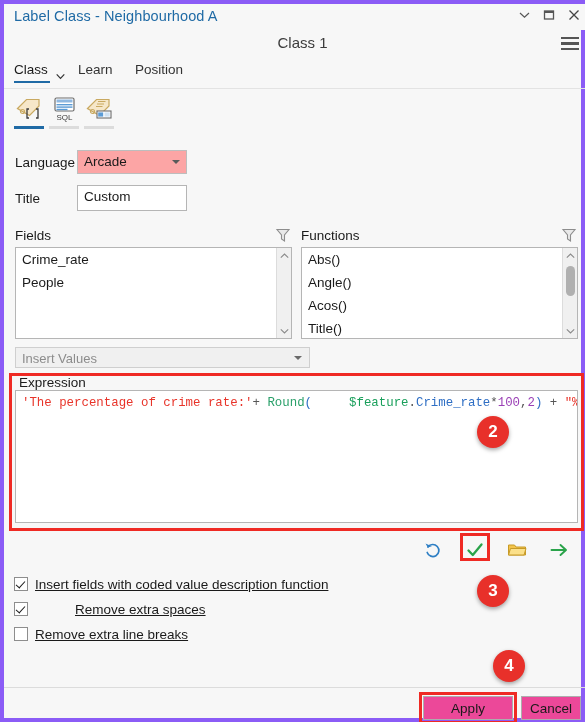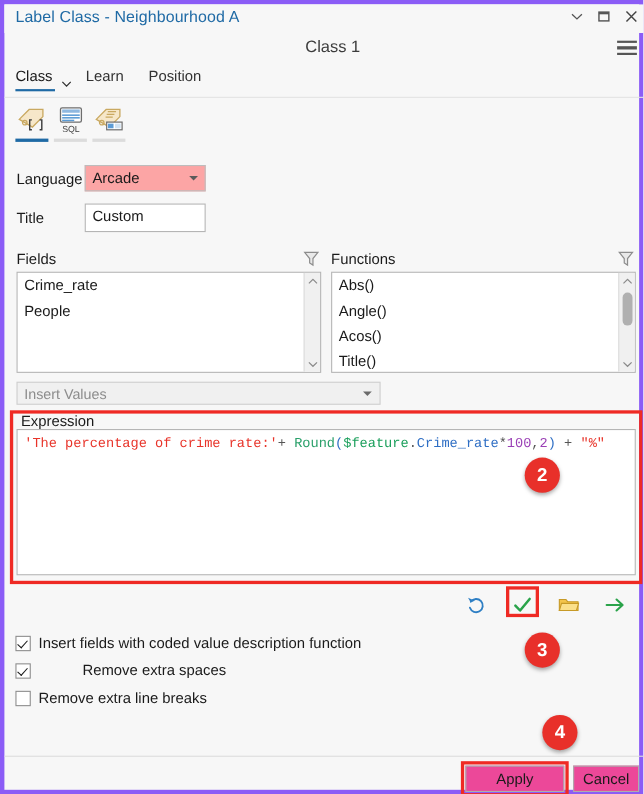--- a/index.html
+++ b/index.html
@@ -105,33 +105,33 @@
   .expr-area {
     position:absolute; background:#ffffff; border:1px solid #b5b5b5;
     font-family:"Liberation Mono", monospace; font-size:12.4px;
     padding:4px 6px; line-height:16px; white-space:nowrap; overflow:hidden;
   }
   .redbox { position:absolute; border:3px solid #ef2a24; pointer-events:none; }
 
   
   .tok-str  { color:#e8342a; }
   .tok-fn   { color:#2aa06a; }
-  .tok-var  { color:#1a9f5b; }
+  .tok-var  { color:#1a9f5b;margin-left:37px; }
   .tok-fld  { color:#2e6ec4; }
   .tok-op   { color:#555555; }
   .tok-num  { color:#9a3fb5; }
   .tok-punc { color:#2e6ec4; }
   .tok-str2 { color:#e8342a; }
 
   
   .act-row { position:absolute; }
   .act { position:absolute; width:22px; height:22px; display:flex; align-items:center; justify-content:center; }
 
   
-  .cbrow { position:absolute; display:flex; align-items:center; gap:7px; }
+  .cbrow { position:absolute; display:flex; align-items:flex-start; gap:7px;text-decoration:underline; }
   .cbox {
     width:14px; height:14px; background:#ffffff; border:1px solid #8d8d8d;
     position:relative; flex:0 0 auto;
   }
   .cbox.checked::after {
     content:""; position:absolute; left:3px; top:1px;
     width:4px; height:8px; border:solid #1a1a1a; border-width:0 1.8px 1.8px 0;
     transform:rotate(42deg);
   }
   .cbtext { font-size:13.5px; color:#1a1a1a; white-space:nowrap; }
@@ -294,21 +294,21 @@
       </div>
       <div class="thumb" style="top:18px; height:30px;"></div>
       <div class="dn">
         <svg width="9" height="6" viewBox="0 0 9 6">
             <path d="M0.8 1.4 L4.5 5 L8.2 1.4" stroke="#8a8a8a" stroke-width="1.1" fill="none"></path>
           </svg>
       </div>
     </div>
   </div>
 
-  <div class="insert-combo" style="left:11px; top:343px; width:331px; height:21px;">
+  <div class="insert-combo" style="left:11px; top:343px; width:295px; height:21px;">
     <span>Insert Values</span>
     <span class="arrow" style="position:absolute; right:7px; top:8px; width:0; height:0; border-left:4px solid transparent; border-right:4px solid transparent; border-top:4px solid #6a6a6a;"></span>
   </div>
 
   <div class="expr-group" style="left:5px; top:369px; width:575px; height:158px;">
     <div class="grp-label">Expression</div>
   </div>
   <div class="redbox" style="left:5px; top:369px; width:575px; height:158px;"></div>
 
   <div class="expr-area" style="left:11px; top:386px; width:563px; height:133px;">

